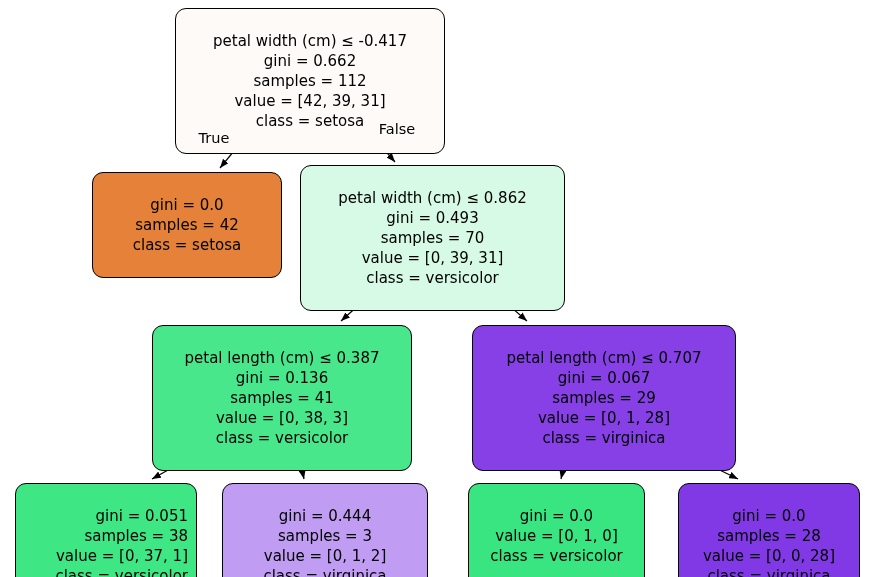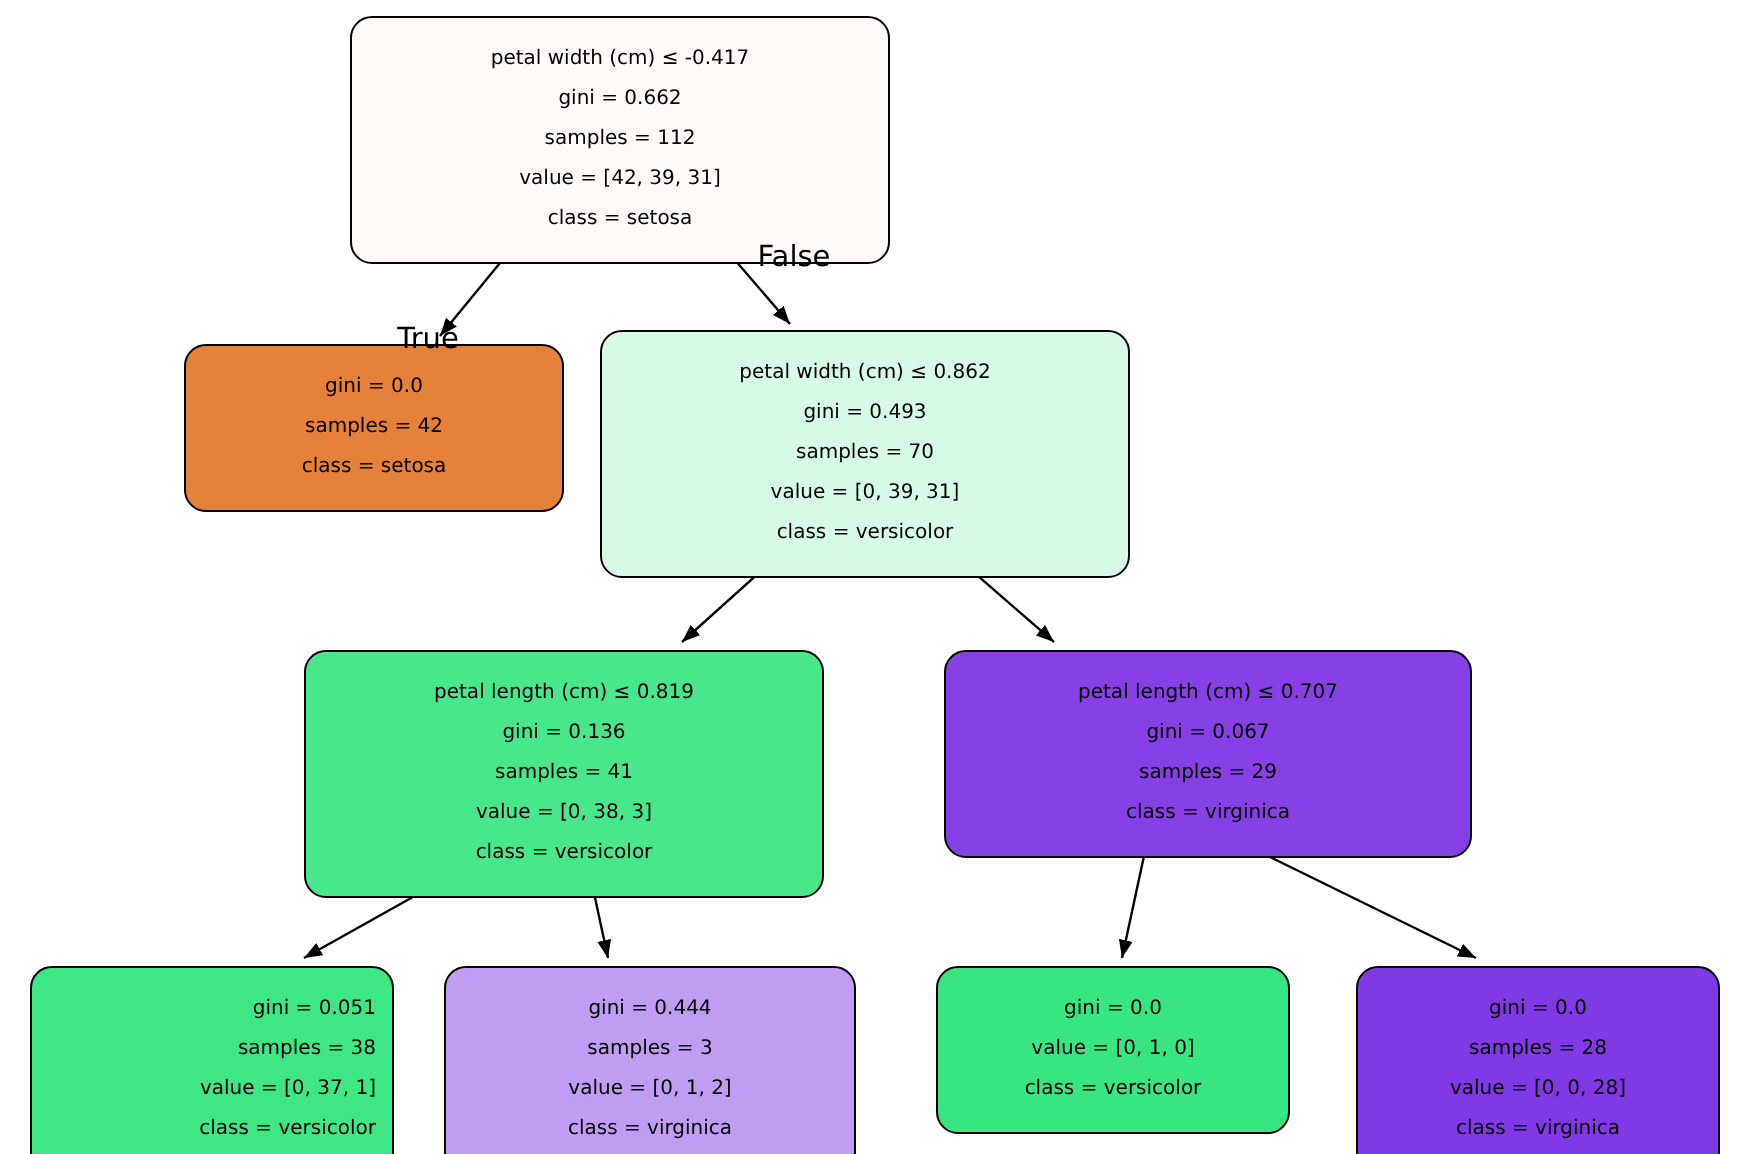--- a/index.html
+++ b/index.html
@@ -19,23 +19,23 @@
     position: absolute;
     left: 0;
     top: 0;
     z-index: 1;
   }
   .node {
     position: absolute;
     z-index: 2;
     border: 1px solid #000000;
     border-radius: 11px;
-    padding: 11px 8px;
+    padding: 22px 8px;
     text-align: center;
-    font-size: 10px;
+    font-size: 15px;
     line-height: 20px;
     color: #000000;
     box-sizing: border-box;
   }
   .edge-label {
     position: absolute;
     z-index: 3;
     font-size: 14.5px;
     color: #000000;
     text-align: center;
@@ -55,21 +55,21 @@
     <line x1="266" y1="112" x2="220" y2="168" stroke="#000000" stroke-width="1.2" marker-end="url(#arrow)"></line>
     <line x1="352" y1="112" x2="395" y2="162" stroke="#000000" stroke-width="1.2" marker-end="url(#arrow)"></line>
     <line x1="400" y1="268" x2="341" y2="321" stroke="#000000" stroke-width="1.2" marker-end="url(#arrow)"></line>
     <line x1="466" y1="268" x2="527" y2="321" stroke="#000000" stroke-width="1.2" marker-end="url(#arrow)"></line>
     <line x1="243" y1="428" x2="152" y2="479" stroke="#000000" stroke-width="1.2" marker-end="url(#arrow)"></line>
     <line x1="293" y1="428" x2="304" y2="479" stroke="#000000" stroke-width="1.2" marker-end="url(#arrow)"></line>
     <line x1="572" y1="428" x2="561" y2="479" stroke="#000000" stroke-width="1.2" marker-end="url(#arrow)"></line>
     <line x1="634" y1="428" x2="738" y2="479" stroke="#000000" stroke-width="1.2" marker-end="url(#arrow)"></line>
   </svg>
 
-  <div class="edge-label" style="left:193px; top:130px; width:42px;margin-top:32px;">True</div>
+  <div class="edge-label" style="left:193px; top:130px; width:42px;">True</div>
   <div class="edge-label" style="left:374px; top:121px; width:46px;">False</div>
 
   <div class="node" style="left: 175px; top: 8px; width: 270px; background-color: rgb(254, 250, 247);">
     <div>petal width (cm) ≤ -0.417</div>
     <div>gini = 0.662</div>
     <div>samples = 112</div>
     <div>value = [42, 39, 31]</div>
     <div>class = setosa</div>
   </div>
 
@@ -81,31 +81,32 @@
 
   <div class="node" style="left: 300px; top: 165px; width: 265px; background-color: rgb(214, 250, 229);">
     <div>petal width (cm) ≤ 0.862</div>
     <div>gini = 0.493</div>
     <div>samples = 70</div>
     <div>value = [0, 39, 31]</div>
     <div>class = versicolor</div>
   </div>
 
   <div class="node" style="left: 152px; top: 325px; width: 260px; background-color: rgb(73, 231, 139);">
-    <div>petal length (cm) ≤ 0.819</div>
+    <div>petal length (cm) ≤ 0.387</div>
     <div>gini = 0.136</div>
     <div>samples = 41</div>
     <div>value = [0, 38, 3]</div>
     <div>class = versicolor</div>
   </div>
 
   <div class="node" style="left: 472px; top: 325px; width: 264px; background-color: rgb(134, 64, 230);">
     <div>petal length (cm) ≤ 0.707</div>
     <div>gini = 0.067</div>
     <div>samples = 29</div>
+    <div>value = [0, 1, 28]</div>
     <div>class = virginica</div>
   </div>
 
   <div class="node" style="left: 15px; top: 483px; width: 182px; background-color: rgb(62, 230, 132); text-align: right;">
     <div>gini = 0.051</div>
     <div>samples = 38</div>
     <div>value = [0, 37, 1]</div>
     <div>class = versicolor</div>
   </div>
 

